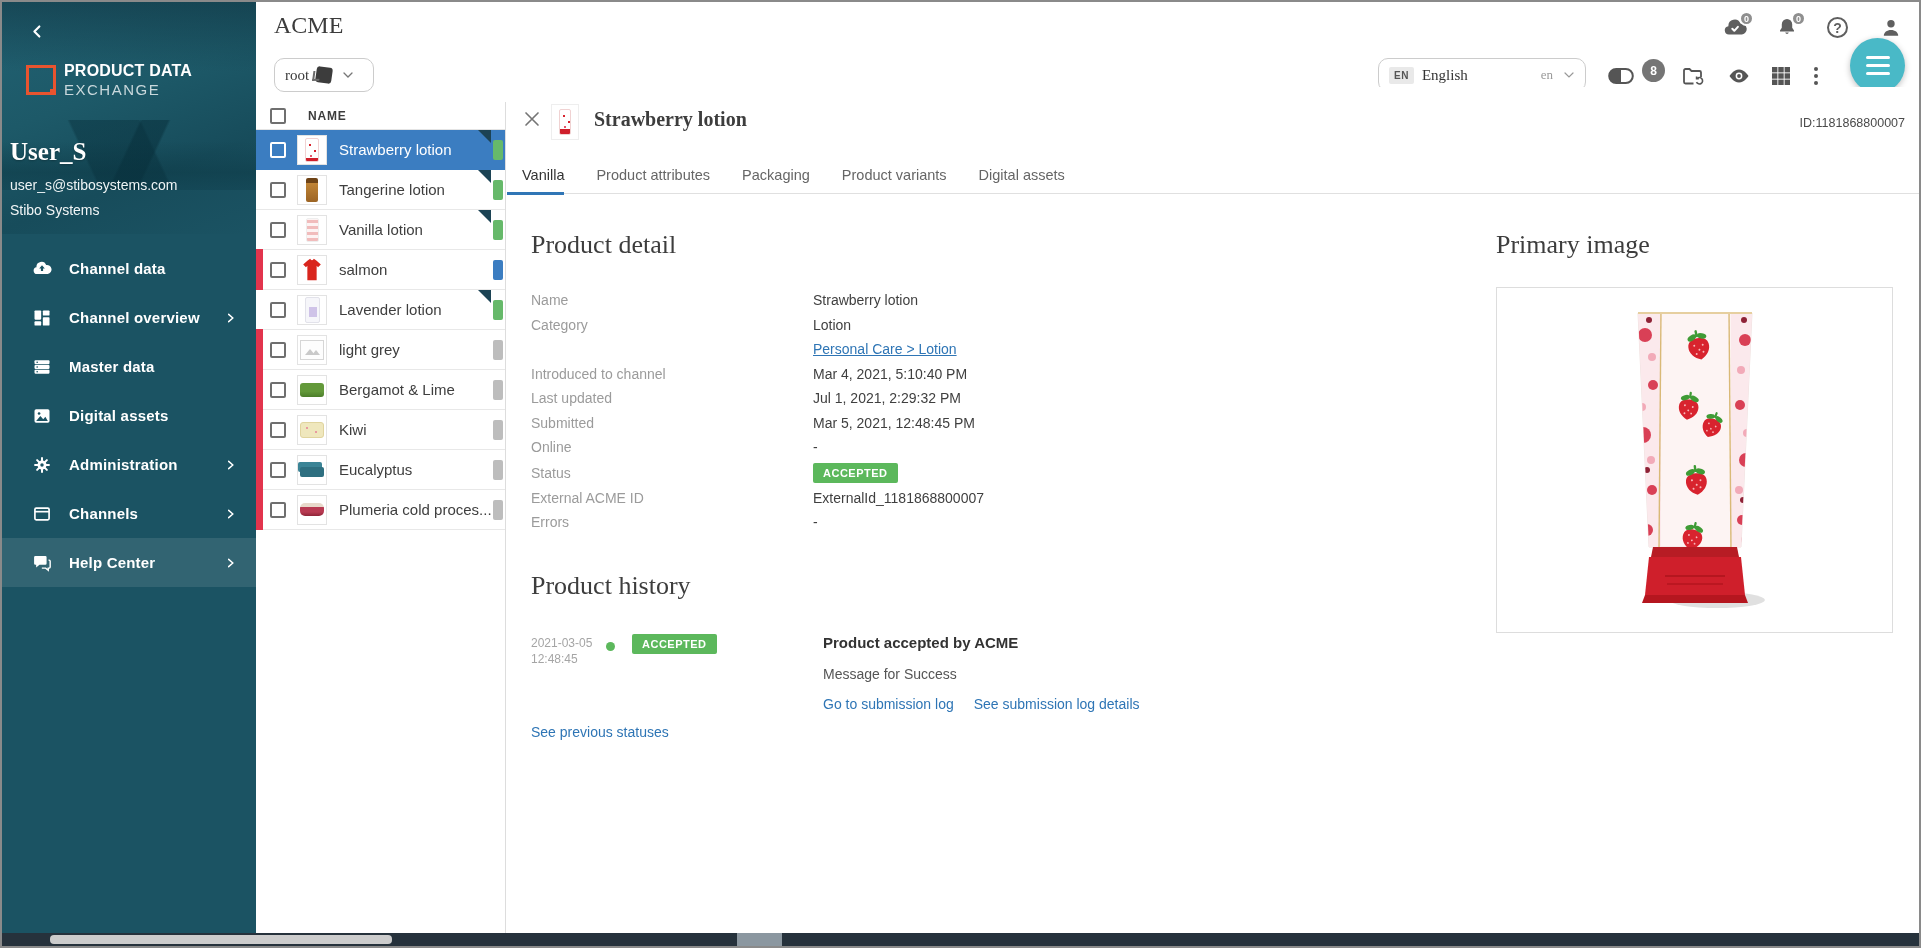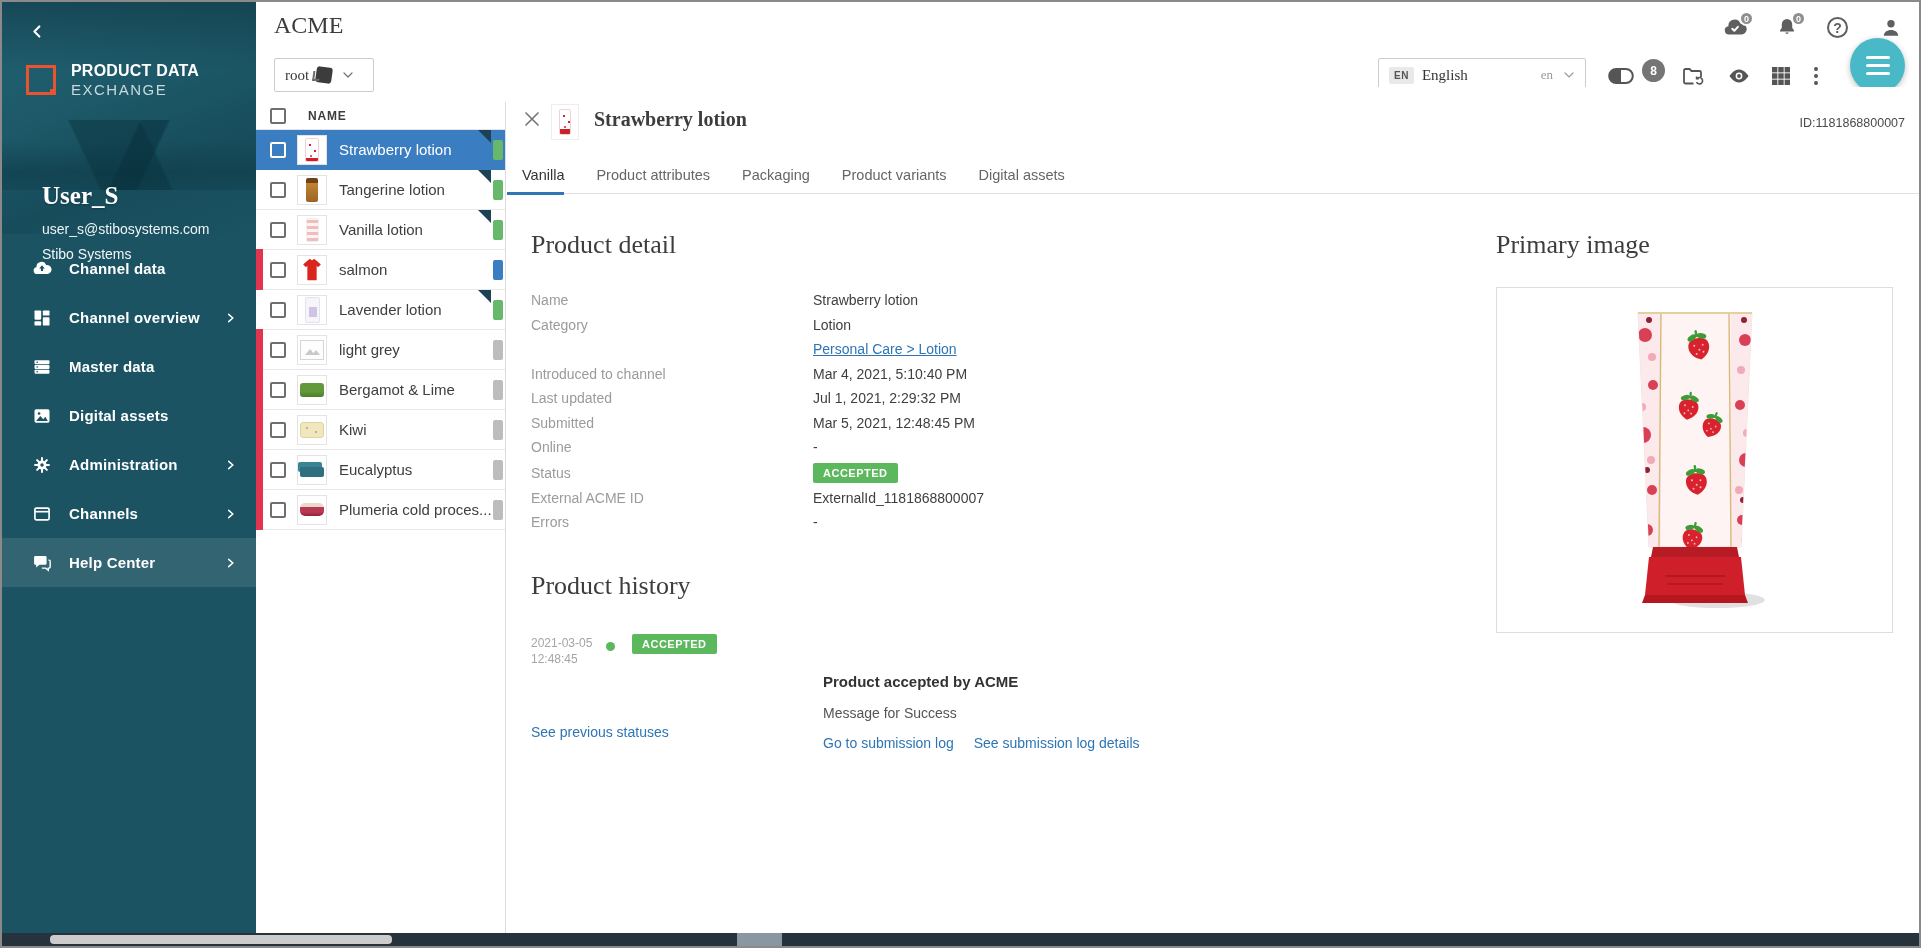--- a/index.html
+++ b/index.html
@@ -18,26 +18,26 @@
       linear-gradient(160deg, #226273 0%, #1d5968 40%, #174c5b 70%, #1b5363 100%);
   }
   .side-photo::before { content:""; position:absolute; left:0; top:118px; width:254px; height:70px;
       background:
         linear-gradient(115deg, transparent 48%, rgba(8,48,60,.55) 49%, rgba(8,48,60,.55) 58%, transparent 59%),
         linear-gradient(245deg, transparent 40%, rgba(8,48,60,.45) 41%, rgba(8,48,60,.45) 65%, transparent 66%),
         linear-gradient(180deg, transparent 0 30%, rgba(12,56,68,.5) 75%, rgba(16,64,78,.45) 100%);
   }
   .collapse-btn { position:absolute; left:22px; top:18px; width:26px; height:26px;
       background:transparent; border:none; cursor:pointer; z-index:6; }
-  .logo { position:absolute; left:24px; top:60px; display:flex; align-items:center; gap:15px; z-index:6; }
+  .logo { position:absolute; left:24px; top:60px; display:flex; align-items:center; gap:8px; z-index:6; }
   .logo-mark { position:relative; width:30px; height:30px; border:3px solid #e8542f; display:block; }
   .logo-mark::after { content:""; position:absolute; right:-3px; bottom:-3px; width:6px; height:6px; background:#e8542f; }
   .logo-l1 { font-size:16px; font-weight:bold; color:#fff; letter-spacing:.2px; }
   .logo-l2 { font-size:15px; color:#c9d8dc; letter-spacing:1.5px; margin-top:1px; }
-  .user-block { position:absolute; left:40px; top:136px; z-index:6;margin-top:44px; }
+  .user-block { position:absolute; left:8px; top:136px; z-index:6; }
   .uname { font-family:"Liberation Serif","DejaVu Serif",serif; font-weight:bold;
            font-size:25px; color:#fff; text-shadow:0 1px 2px rgba(0,0,0,.25); }
   .uemail { margin-top:11px; font-size:14px; color:#eef4f5; }
   .uorg { margin-top:9px; font-size:14px; color:#f2f6f7; }
   .menu { position:absolute; left:0; top:242px; width:254px; }
   .mitem { position:relative; height:49px; display:flex; align-items:center; cursor:pointer; }
   .mitem.hl { background:rgba(255,255,255,.1); }
   .micon { width:20px; height:20px; margin-left:30px; flex:0 0 20px; }
   .micon svg { width:20px; height:20px; display:block; }
   .mlabel { margin-left:17px; color:#fff; font-size:15px; font-weight:bold; letter-spacing:.2px; }
@@ -52,21 +52,21 @@
   .hic svg { width:24px; height:24px; display:block; }
   .hbadge { position:absolute; right:-7px; top:-5px; min-width:15px; height:15px; border-radius:8px;
             background:#8f8f8f; border:2px solid #fff; color:#fff; font-size:9px; font-weight:bold;
             display:flex; align-items:center; justify-content:center; }
   .help-circ { width:21px; height:21px; border:2px solid #5f5f5f; border-radius:50%;
                color:#5f5f5f; font-size:14px; font-weight:bold; display:flex; align-items:center;
                justify-content:center; margin-top:1px; }
 
   
   .toolbar { position:absolute; left:254px; top:47px; right:0; height:53px; background:#fff; }
-  .tb-box { position:absolute; top:9px; height:34px; border:1px solid #ccc; border-radius:2px; background:#fff; }
+  .tb-box { position:absolute; top:9px; height:34px; border:1px solid #ccc; border-radius:10px; background:#fff; }
   .root-box { left:18px; width:100px; display:flex; align-items:center; padding:0 10px; cursor:pointer; }
   .root-label { font-size:15px; color:#3a3a3a; }
   .node-ic { width:16px; height:16px; margin-left:7px; background:#3c3c3c; border-radius:3px;
              transform:rotate(8deg); position:relative; }
   .node-ic::before { content:""; position:absolute; left:-3px; bottom:1px; width:5px; height:8px;
              border-left:2px solid #6b6b6b; border-bottom:2px solid #6b6b6b; transform:skewY(-10deg); }
   .chev-down { width:12px; height:12px; margin-left:10px; }
   .chev-down svg { width:12px; height:12px; display:block; }
   .search-box { left:135px; width:973px; display:flex; align-items:center; padding:0 13px; }
   .filter-ic { width:16px; height:14px; position:relative; flex:0 0 16px; }
@@ -167,21 +167,21 @@
   .fval { font-size:14px; color:#3f3f3f; }
   a.linkv, .linkv { font-size:14px; color:#2e75b5; text-decoration:underline; cursor:pointer; }
   .badge { display:inline-block; background:#5cb85c; color:#fff; font-size:11px; font-weight:bold;
            letter-spacing:.5px; padding:4px 10px; border-radius:2px; }
 
   .hentry { position:absolute; left:24px; top:545px; width:900px; height:90px; }
   .hts { position:absolute; left:0; top:3px; font-size:12px; color:#a5a5a5; line-height:16px; }
   .hdot { position:absolute; left:75px; top:10px; width:9px; height:9px; border-radius:50%; background:#5cb85c; }
   .hbadge2 { position:absolute; left:101px; top:2px; }
   .hright { position:absolute; left:292px; top:2px; }
-  .htitle { font-size:15px; font-weight:bold; color:#333;margin-top:39px; }
+  .htitle { font-size:15px; font-weight:bold; color:#333; }
   .hmsg { margin-top:15px; font-size:14px; color:#555; }
   .hlinks { margin-top:14px; display:flex; gap:20px; }
   .hlink { font-size:14px; color:#2e75b5; cursor:pointer; text-decoration:none; }
   .seeprev { position:absolute; left:24px; top:637px; font-size:14px; color:#2e75b5; cursor:pointer; text-decoration:none; }
 
   .pi-box { position:absolute; left:989px; top:200px; width:397px; height:346px; border:1px solid #ddd;
             background:#fff; display:flex; align-items:center; justify-content:center; }
   .pi-box svg { width:210px; height:330px; display:block; }
 
   

